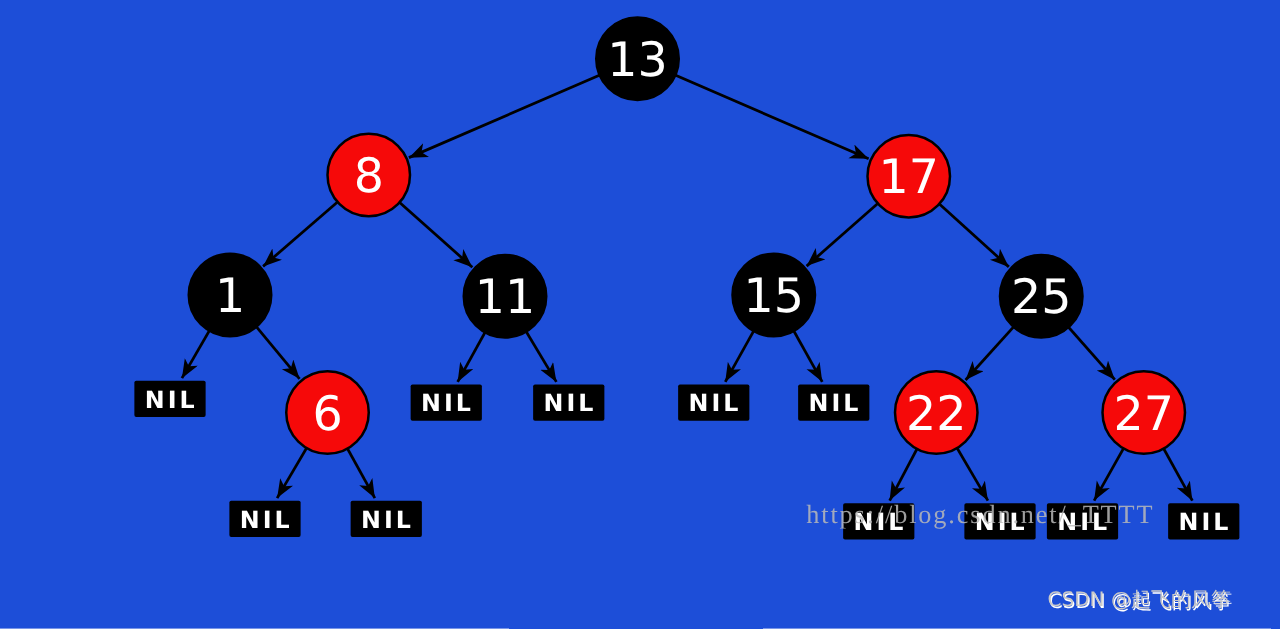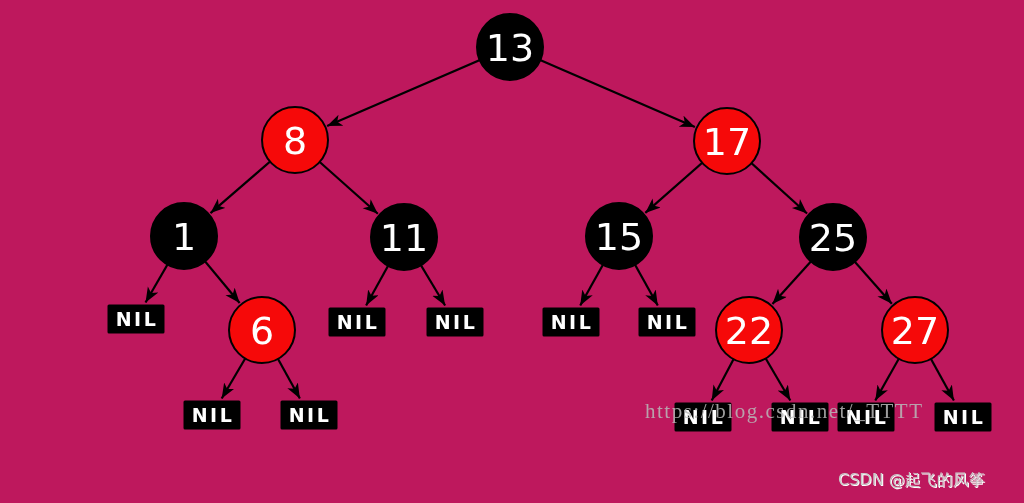--- a/index.html
+++ b/index.html
@@ -1,17 +1,17 @@
 <!DOCTYPE html>
 <html><head>
 <meta charset="utf-8">
 <style>
   html,body{margin:0;padding:0;background:#fff;}
   body{font-family:"DejaVu Sans",sans-serif;}
-  .canvas{position:relative;width:1024px;height:503px;background:#be185d;overflow:hidden;}
+  .canvas{position:relative;width:1024px;height:503px;background:#1d4ed8;overflow:hidden;}
   .canvas svg{position:absolute;left:0;top:0;}
   .wm-url{
     position:absolute;left:645px;top:399px;
     font-family:Liberation Serif, serif;
     font-size:21px;letter-spacing:1.5px;
     color:#b9b9b9;opacity:.85;white-space:nowrap;
     pointer-events:none;z-index:5;
   }
   .wm-credit{
     position:absolute;left:838px;top:470px;

